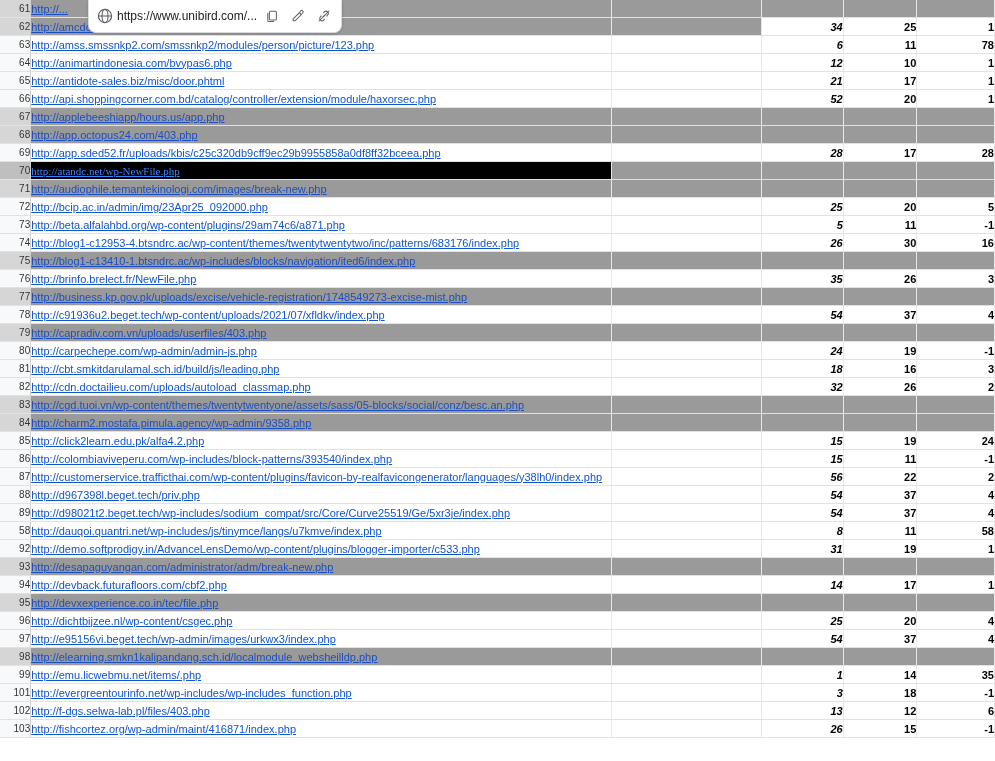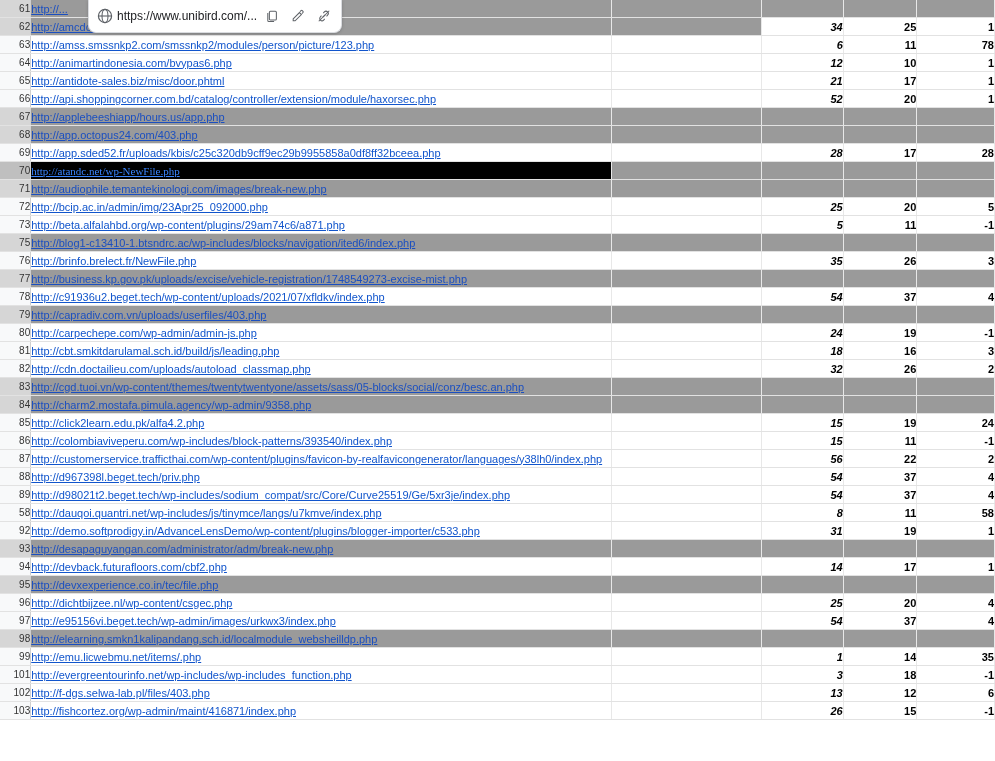--- a/index.html
+++ b/index.html
@@ -229,20 +229,28 @@
           <td class="numcell n2">20</td>
           <td class="numcell n3">5</td>
         </tr>
         <tr>
           <td class="rownum">73</td>
           <td class="urlcell"><span class="link">http://beta.alfalahbd.org/wp-content/plugins/29am74c6/a871.php</span></td>
           <td class="gapcell"></td>
           <td class="numcell n1">5</td>
           <td class="numcell n2">11</td>
           <td class="numcell n3">-1</td>
+        </tr>
+        <tr>
+          <td class="rownum">74</td>
+          <td class="urlcell"><span class="link">http://blog1-c12953-4.btsndrc.ac/wp-content/themes/twentytwentytwo/inc/patterns/683176/index.php</span></td>
+          <td class="gapcell"></td>
+          <td class="numcell n1">26</td>
+          <td class="numcell n2">30</td>
+          <td class="numcell n3">16</td>
         </tr>
         <tr class="sel">
           <td class="rownum">75</td>
           <td class="urlcell"><span class="link">http://blog1-c13410-1.btsndrc.ac/wp-includes/blocks/navigation/ited6/index.php</span></td>
           <td class="gapcell"></td>
           <td class="numcell n1"></td>
           <td class="numcell n2"></td>
           <td class="numcell n3"></td>
         </tr>
         <tr>

